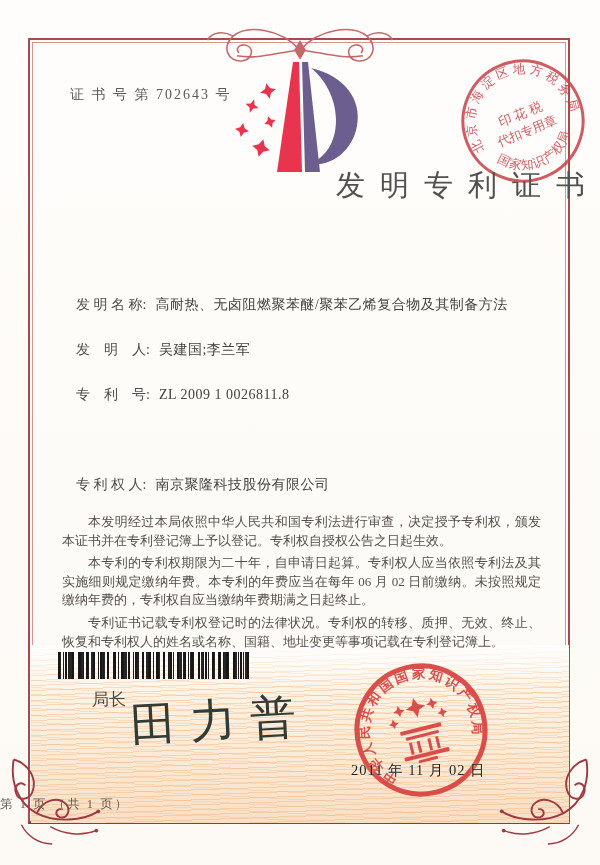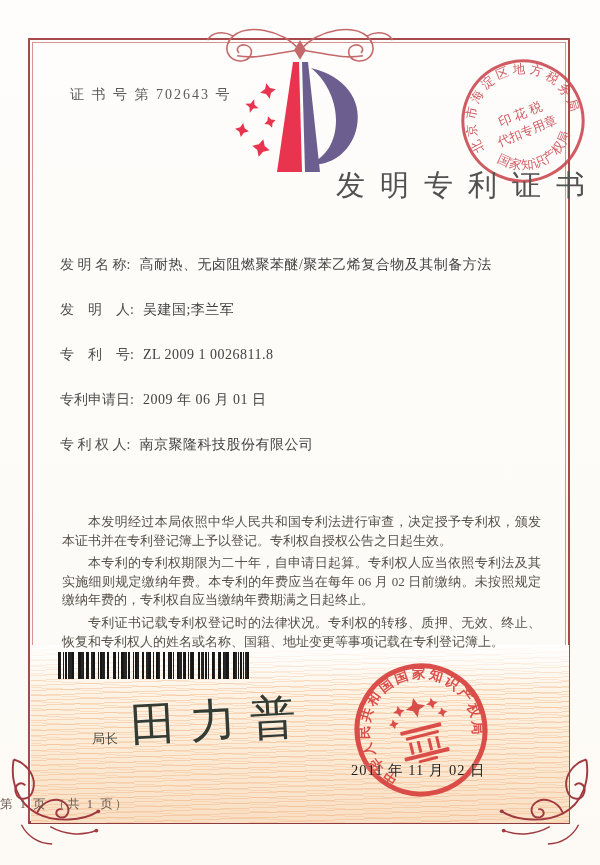--- a/index.html
+++ b/index.html
@@ -9,42 +9,42 @@
     font-family:"Liberation Serif","DejaVu Serif",serif;color:#474747;
   }
   .frame{
     position:absolute;left:28px;top:38px;width:542px;height:786px;box-sizing:border-box;
     border:2px solid #a84a4c;border-bottom:3px solid #8e3a3e;
   }
   .frame-inner{position:absolute;inset:2px;border:1px solid #d59492;}
   .cert-no{position:absolute;left:70px;top:86px;font-size:14px;letter-spacing:2px;color:#5a5a5a;}
   .title{position:absolute;left:0;top:166px;width:100%;text-align:right;
     font-size:29px;letter-spacing:15px;text-indent:15px;color:#515151;font-weight:500;}
-  .row{position:absolute;left:60px;font-size:14px;white-space:nowrap;}
+  .row{position:absolute;left:76px;font-size:14px;white-space:nowrap;margin-top:40px;}
   .row .lbl{color:#4e4e4e;margin-right:9px;}
   .row .val{color:#424242;letter-spacing:0.5px;}
   .paras{position:absolute;left:58px;top:509px;width:487px;font-size:13px;line-height:18.6px;
     color:#55504a;text-align:justify;}
   .paras p{margin:4px;text-indent:2em;}
   .waves{
     position:absolute;left:31px;top:645px;width:538px;height:178px;
     background-image:
       linear-gradient(180deg,rgba(255,255,255,0.95) 0%,rgba(255,255,255,0) 26%),
       repeating-linear-gradient(178deg,rgba(240,172,120,0.40) 0px,rgba(240,172,120,0.40) 1px,rgba(255,255,255,0) 1px,rgba(255,255,255,0) 5px),
       repeating-linear-gradient(183deg,rgba(244,190,142,0.38) 0px,rgba(244,190,142,0.38) 1px,rgba(255,248,238,0) 1px,rgba(255,248,238,0) 7px),
       linear-gradient(180deg,#fff9f0 0%,#fcecd8 55%,#f9dfc4 100%);
   }
   .barcode{
     position:absolute;left:58px;top:652px;width:194px;height:27px;
     background-image:
       repeating-linear-gradient(90deg,#161616 0 2px,rgba(0,0,0,0) 2px 7px),
       repeating-linear-gradient(90deg,#1d1d1d 0 1px,rgba(0,0,0,0) 1px 5px),
       repeating-linear-gradient(90deg,#262626 0 3px,rgba(0,0,0,0) 3px 11px);
   }
-  .director{position:absolute;left:92px;top:730px;font-size:13px;color:#4c4c44;}
+  .director{position:absolute;left:92px;top:688px;font-size:17px;color:#4c4c44;}
   .signature{
     position:absolute;left:130px;top:690px;font-size:46px;letter-spacing:14px;
     color:#333b35;transform:rotate(-3deg);font-weight:500;
   }
   .seal-date{
     position:absolute;left:351px;top:761px;font-size:14.5px;letter-spacing:1px;color:#1f1f1f;
     text-shadow:0 0 3px rgba(252,236,216,0.9);white-space:nowrap;
   }
   .footer{position:absolute;left:0;top:796px;width:100%;text-align:left;
     font-size:12.5px;letter-spacing:2px;color:#6a5a50;}
@@ -113,23 +113,20 @@
 
   <div class="row" style="top:256px;">
     <span class="lbl">发 明 名 称:</span><span class="val">高耐热、无卤阻燃聚苯醚/聚苯乙烯复合物及其制备方法</span>
   </div>
   <div class="row" style="top:301px;">
     <span class="lbl">发　明　人:</span><span class="val">吴建国;李兰军</span>
   </div>
   <div class="row" style="top:346px;">
     <span class="lbl">专　利　号:</span><span class="val">ZL 2009 1 0026811.8</span>
   </div>
-  <div class="row" style="top:391px;">
-    <span class="lbl">专利申请日:</span><span class="val">2009 年 06 月 01 日</span>
-  </div>
   <div class="row" style="top:436px;">
     <span class="lbl">专 利 权 人:</span><span class="val">南京聚隆科技股份有限公司</span>
   </div>
 
   <div class="paras">
     <p>本发明经过本局依照中华人民共和国专利法进行审查，决定授予专利权，颁发本证书并在专利登记簿上予以登记。专利权自授权公告之日起生效。</p>
     <p>本专利的专利权期限为二十年，自申请日起算。专利权人应当依照专利法及其实施细则规定缴纳年费。本专利的年费应当在每年 06 月 02 日前缴纳。未按照规定缴纳年费的，专利权自应当缴纳年费期满之日起终止。</p>
     <p>专利证书记载专利权登记时的法律状况。专利权的转移、质押、无效、终止、恢复和专利权人的姓名或名称、国籍、地址变更等事项记载在专利登记簿上。</p>
   </div>
 

